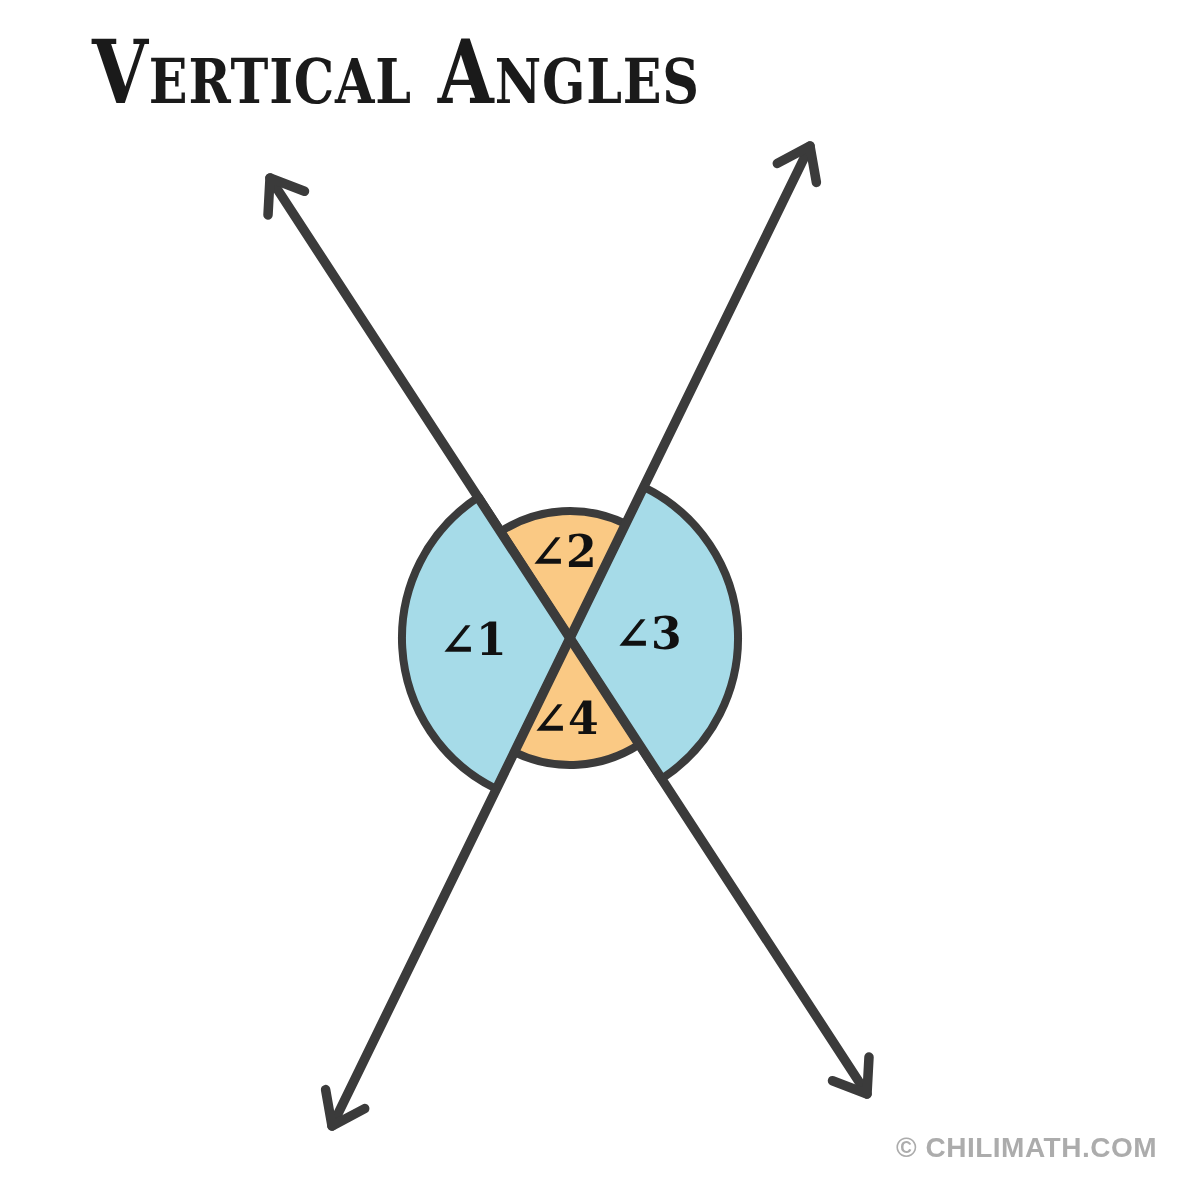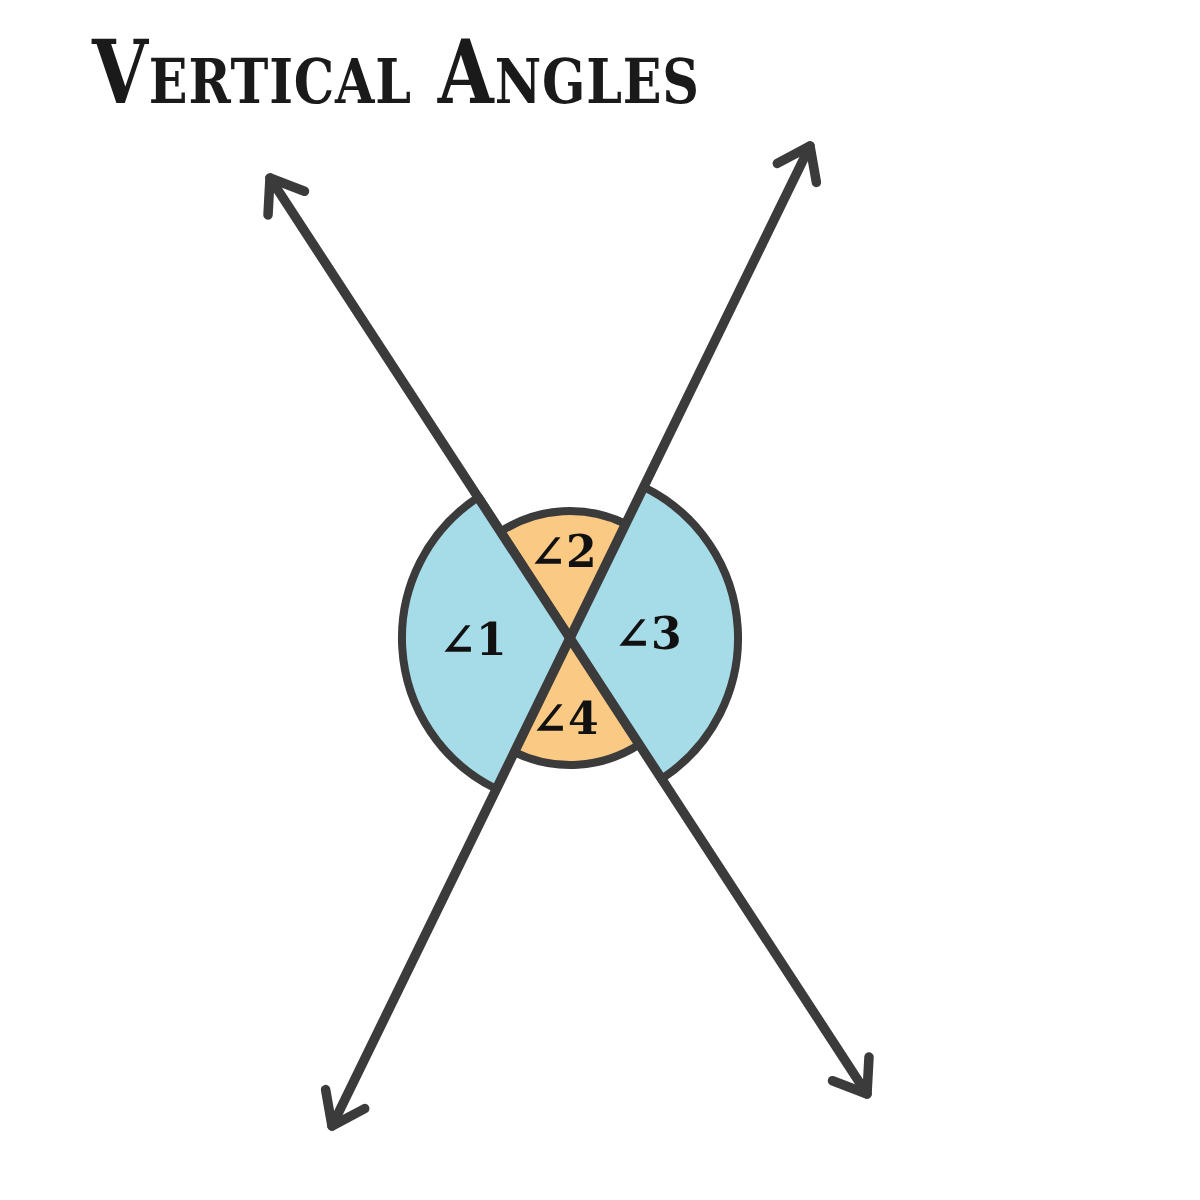--- a/index.html
+++ b/index.html
@@ -97,14 +97,15 @@
     <polyline class="arrowhead" points="816.4,176.4 810,140 777.3,157.4"></polyline>
     <polyline class="arrowhead" points="364.7,1102.6 332,1120 325.6,1083.6"></polyline>
     <polyline class="arrowhead" points="869,1051.1 867,1088 832.5,1074.7"></polyline>
 
     <text class="angle-label" x="473" y="649">∠1</text>
     <text class="angle-label" x="563" y="561">∠2</text>
     <text class="angle-label" x="648" y="643">∠3</text>
     <text class="angle-label" x="565" y="728">∠4</text>
   </svg>
 
+  <div class="watermark">© CHILIMATH.COM</div>
 
 </div>
 
 </body></html>

